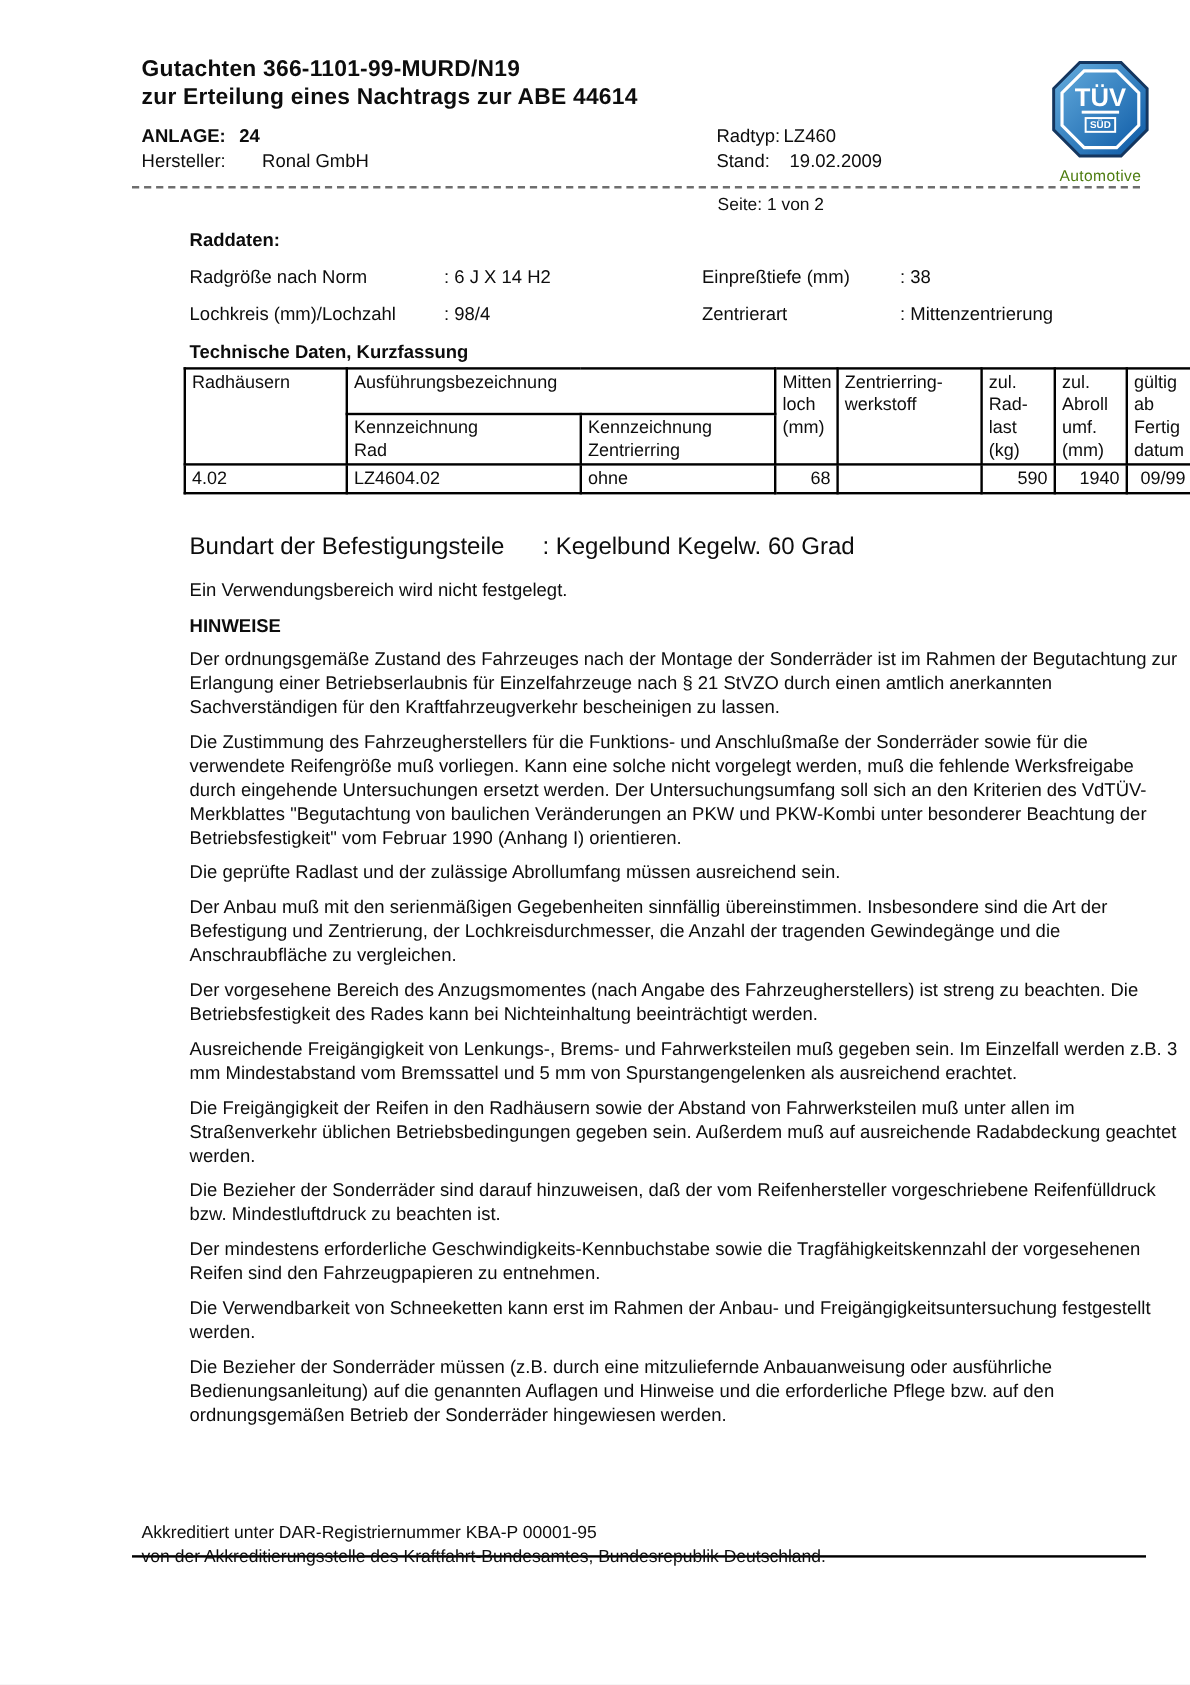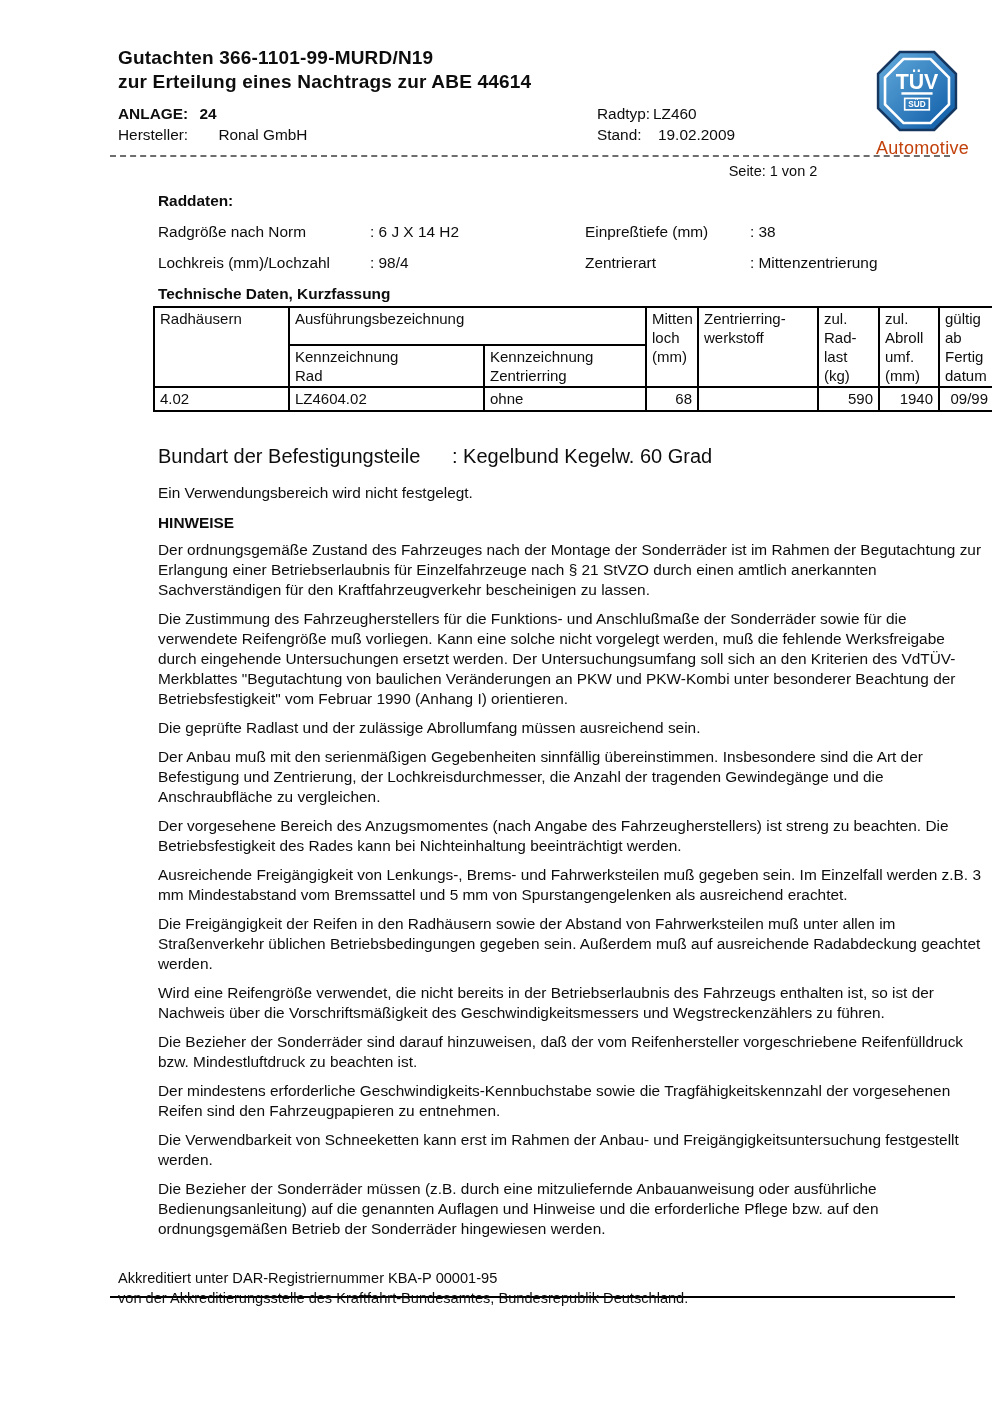--- a/index.html
+++ b/index.html
@@ -23,28 +23,28 @@
   .anlage-line { position: absolute; left: 118px; top: 105px; font-size: 15.4px; font-weight: bold; }
   .hersteller-line { position: absolute; left: 118px; top: 126px; font-size: 15.4px; }
   .hersteller-line .lbl { margin-right: 26px; }
   .meta-label { position: absolute; font-size: 15.4px; }
   .meta-value { position: absolute; font-size: 15.4px; }
   .radtyp-label { left: 597px; top: 105px; }
   .radtyp-value { left: 653px; top: 105px; }
   .stand-label  { left: 597px; top: 126px; }
   .stand-value  { left: 658px; top: 126px; }
   .logo-wrap { position: absolute; left: 876px; top: 50px; width: 82px; text-align: center; }
-  .logo-caption { font-size: 18px; color: #c2410c; margin-top: 2px; letter-spacing: 0.3px; }
+  .logo-caption { font-size: 13px; color: #4d7c0f; margin-top: 2px; letter-spacing: 0.3px; }
   .dashed-rule {
     position: absolute; left: 110px; top: 155px; width: 840px;
     border-top: 2px dashed #6e6e6e;
   }
   .page-indicator {
     position: absolute; top: 163px; left: 598px; width: 350px;
-    text-align: center; font-size: 14.5px;
+    text-align: left; font-size: 14.5px;
   }
   
   .main { position: absolute; left: 118px; top: 192px; width: 828px; margin-left: 40px; }
   .h-bold { font-size: 15.4px; font-weight: bold; line-height: 18px; }
   .raddaten-head { margin-bottom: 13px; }
   .rrow { position: relative; height: 21px; margin-bottom: 10px; font-size: 15.4px; }
   .rrow span { position: absolute; top: 0; white-space: nowrap; }
   .rr-l1 { left: 0; }
   .rr-v1 { left: 212px; }
   .rr-l2 { left: 427px; }
@@ -206,21 +206,20 @@
     <div class="h-bold hinweise-head">HINWEISE</div>
 
     <div class="paras">
       <p>Der ordnungsgemäße Zustand des Fahrzeuges nach der Montage der Sonderräder ist im Rahmen der Begutachtung zur Erlangung einer Betriebserlaubnis für Einzelfahrzeuge nach § 21 StVZO durch einen amtlich anerkannten Sachverständigen für den Kraftfahrzeugverkehr bescheinigen zu lassen.</p>
       <p>Die Zustimmung des Fahrzeugherstellers für die Funktions- und Anschlußmaße der Sonderräder sowie für die verwendete Reifengröße muß vorliegen. Kann eine solche nicht vorgelegt werden, muß die fehlende Werksfreigabe durch eingehende Untersuchungen ersetzt werden. Der Untersuchungsumfang soll sich an den Kriterien des VdTÜV-Merkblattes "Begutachtung von baulichen Veränderungen an PKW und PKW-Kombi unter besonderer Beachtung der Betriebsfestigkeit" vom Februar 1990 (Anhang I) orientieren.</p>
       <p>Die geprüfte Radlast und der zulässige Abrollumfang müssen ausreichend sein.</p>
       <p>Der Anbau muß mit den serienmäßigen Gegebenheiten sinnfällig übereinstimmen. Insbesondere sind die Art der Befestigung und Zentrierung, der Lochkreisdurchmesser, die Anzahl der tragenden Gewindegänge und die Anschraubfläche zu vergleichen.</p>
       <p>Der vorgesehene Bereich des Anzugsmomentes (nach Angabe des Fahrzeugherstellers) ist streng zu beachten. Die Betriebsfestigkeit des Rades kann bei Nichteinhaltung beeinträchtigt werden.</p>
       <p>Ausreichende Freigängigkeit von Lenkungs-, Brems- und Fahrwerksteilen muß gegeben sein. Im Einzelfall werden z.B. 3 mm Mindestabstand vom Bremssattel und 5 mm von Spurstangengelenken als ausreichend erachtet.</p>
       <p>Die Freigängigkeit der Reifen in den Radhäusern sowie der Abstand von Fahrwerksteilen muß unter allen im Straßenverkehr üblichen Betriebsbedingungen gegeben sein. Außerdem muß auf ausreichende Radabdeckung geachtet werden.</p>
-      <p>Wird eine Reifengröße verwendet, die nicht bereits in der Betriebserlaubnis des Fahrzeugs enthalten ist, so ist der Nachweis über die Vorschriftsmäßigkeit des Geschwindigkeitsmessers und Wegstreckenzählers zu führen.</p>
       <p>Die Bezieher der Sonderräder sind darauf hinzuweisen, daß der vom Reifenhersteller vorgeschriebene Reifenfülldruck bzw. Mindestluftdruck zu beachten ist.</p>
       <p>Der mindestens erforderliche Geschwindigkeits-Kennbuchstabe sowie die Tragfähigkeitskennzahl der vorgesehenen Reifen sind den Fahrzeugpapieren zu entnehmen.</p>
       <p>Die Verwendbarkeit von Schneeketten kann erst im Rahmen der Anbau- und Freigängigkeitsuntersuchung festgestellt werden.</p>
       <p>Die Bezieher der Sonderräder müssen (z.B. durch eine mitzuliefernde Anbauanweisung oder ausführliche Bedienungsanleitung) auf die genannten Auflagen und Hinweise und die erforderliche Pflege bzw. auf den ordnungsgemäßen Betrieb der Sonderräder hingewiesen werden.</p>
     </div>
   </div>
 
   <div class="footer-rule"></div>
   <div class="footer-text">
     <div>Akkreditiert unter DAR-Registriernummer KBA-P 00001-95</div>

